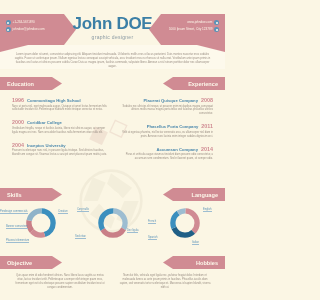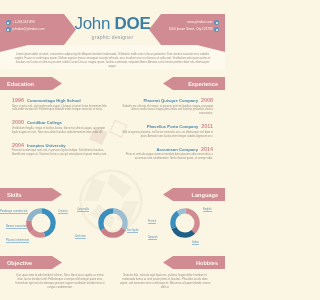--- a/index.html
+++ b/index.html
@@ -51,21 +51,21 @@
     content:""; position:absolute; left:1.3px; top:1.3px;
     width:2px; height:2px; background:#fdf7ea; border-radius:1px;
   }
 
   .name {
     position:absolute; left:0; top:0px; width:225px; text-align:center;
     font-family:"Liberation Sans", sans-serif;
     font-size:17px; font-weight:700; color:#3b7fa6;
     letter-spacing:-0.3px; line-height:20px;
   }
-  .name .light { font-weight:400; }
+  .name .light { font-weight:700; }
   .subtitle {
     position:absolute; left:0; top:20px; width:225px; text-align:center;
     font-size:5px; color:#8a9aa3; letter-spacing:.3px;
   }
 
   
   .intro-band {
     position:absolute; left:0; top:45px; width:225px; height:24px;
     background:#fdf9ec;
   }

